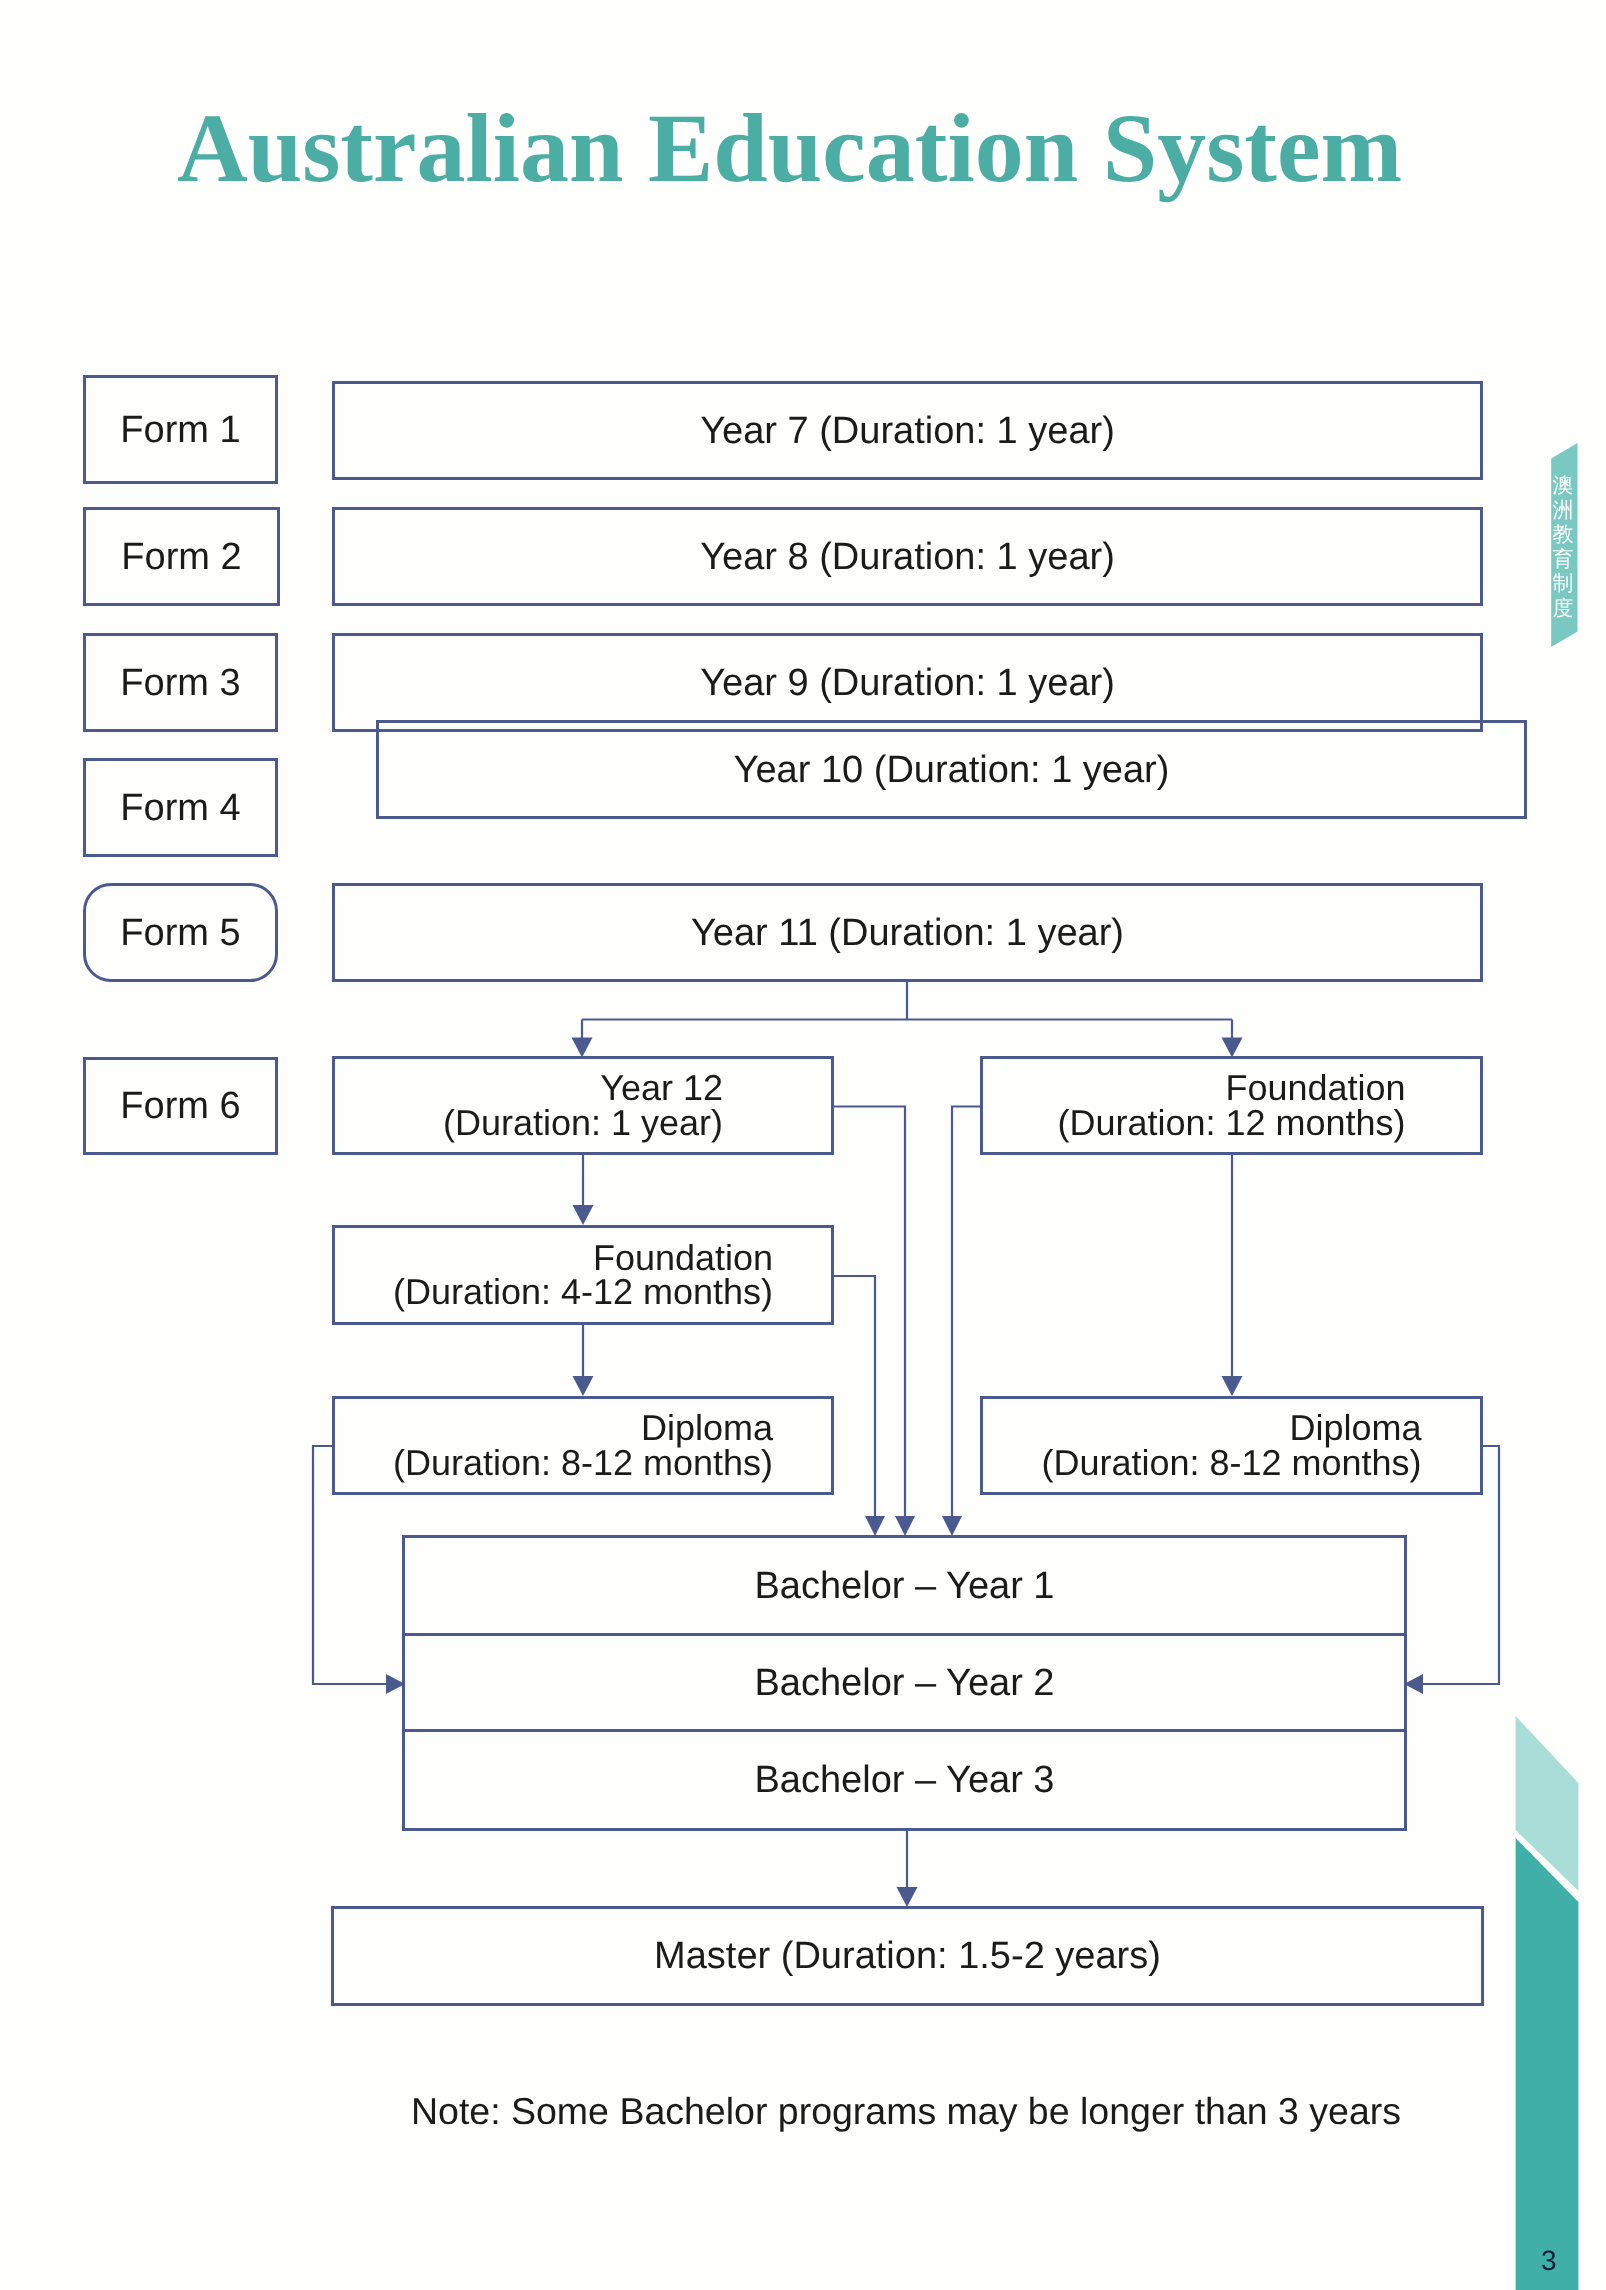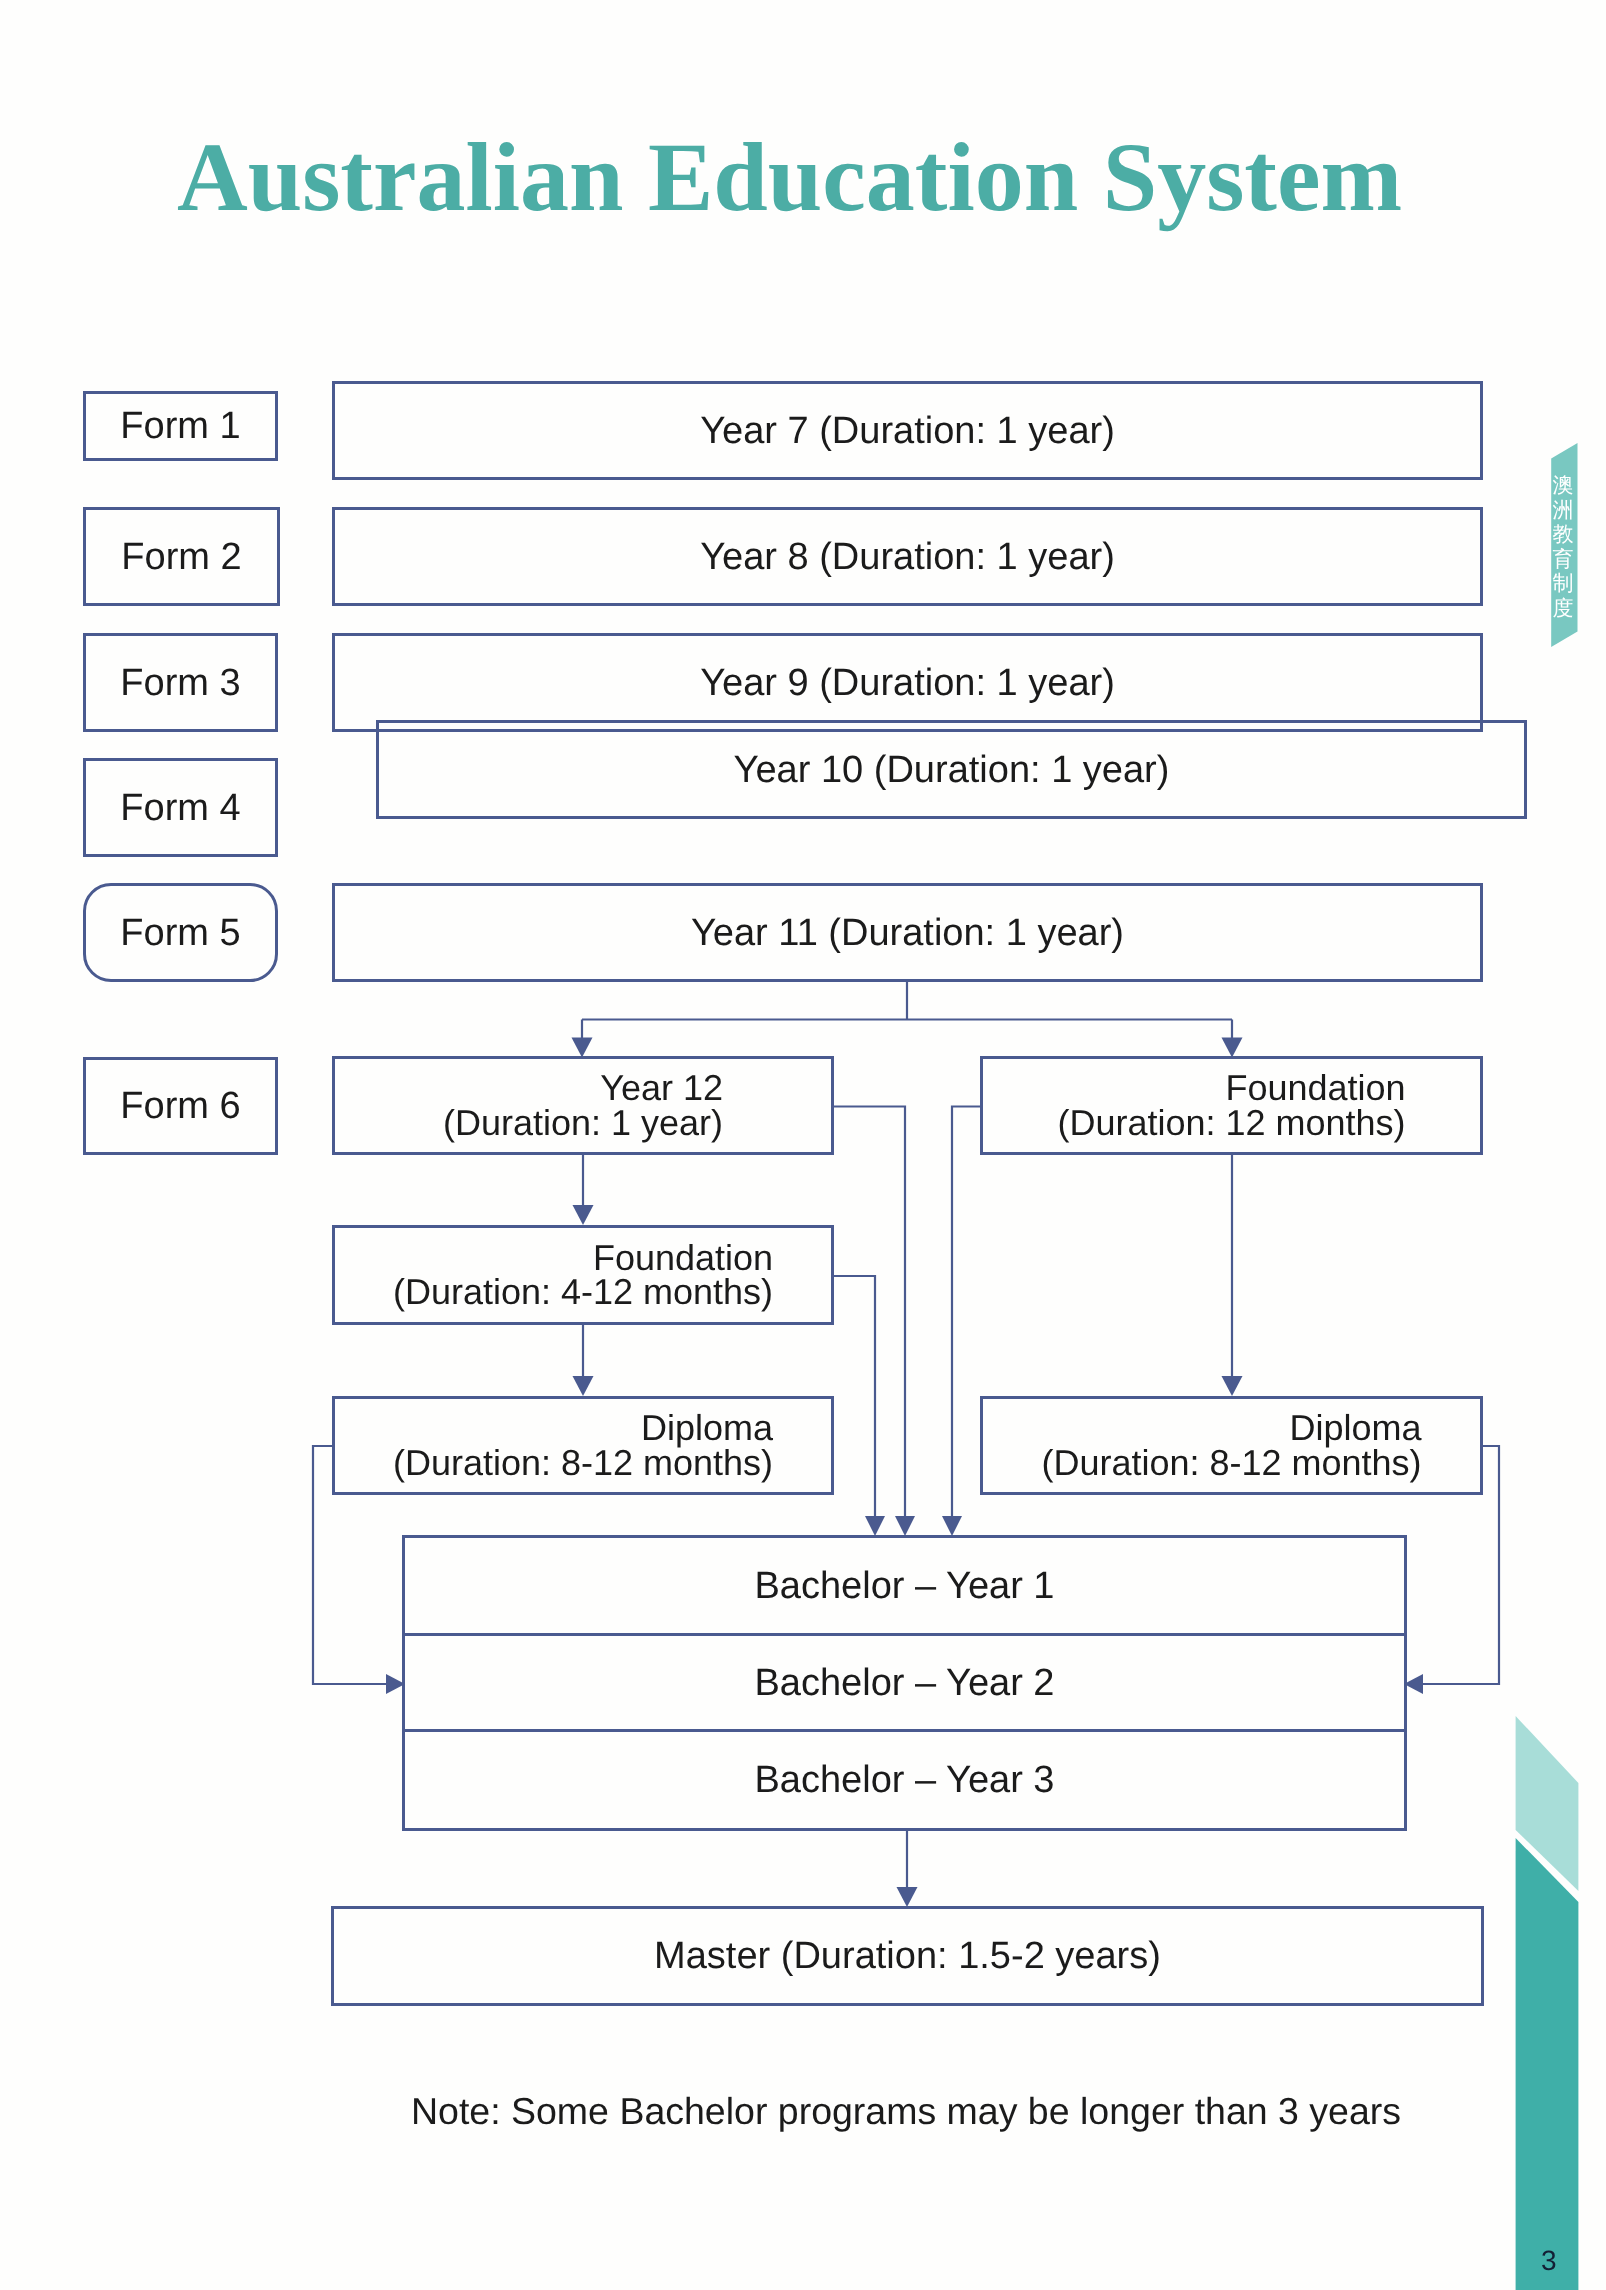--- a/index.html
+++ b/index.html
@@ -7,21 +7,21 @@
   body{
     width:1606px;height:2290px;position:relative;overflow:hidden;
     font-family:"Liberation Sans", sans-serif;
     -webkit-font-smoothing:antialiased;text-rendering:geometricPrecision;
   }
   #page{position:absolute;-webkit-font-smoothing:antialiased;transform:translateZ(0);will-change:transform;left:0;top:0;width:1606px;height:2290px;background:#fefefd;}
 
   .title{
     position:absolute;left:0;top:100px;width:1579px;text-align:center;
     font-family:"Liberation Serif", serif; font-weight:bold;
-    font-size:98px; color:#4cada5; line-height:1; white-space:nowrap;margin-top:29px;
+    font-size:98px; color:#4cada5; line-height:1; white-space:nowrap;
   }
 
   .box{
     position:absolute;box-sizing:border-box;
     border:3px solid #4a5a8f;
     display:flex;align-items:center;justify-content:center;
     text-align:center;color:#1b1b1b;
     font-size:38px;line-height:38px;
     white-space:pre-line;
   }
@@ -43,21 +43,21 @@
   }
   .sidetab-text span{display:block;height:24.6px;line-height:24.6px;}
 </style>
 </head>
 <body>
 
 <div id="page">
 
   <div class="title">Australian Education System</div>
 
-  <div class="box" style="left:83px;top:391px;width:195px;height:70px;"><span>Form 1</span></div>
+  <div class="box" style="left:83px;top:375px;width:195px;height:109px;"><span>Form 1</span></div>
   <div class="box" style="left:83px;top:507px;width:197px;height:99px;"><span>Form 2</span></div>
   <div class="box" style="left:83px;top:633px;width:195px;height:99px;"><span>Form 3</span></div>
   <div class="box" style="left:83px;top:758px;width:195px;height:99px;"><span>Form 4</span></div>
   <div class="box" style="left:83px;top:883px;width:195px;height:99px;border-radius:28px;"><span>Form 5</span></div>
   <div class="box" style="left:83px;top:1057px;width:195px;height:98px;"><span>Form 6</span></div>
 
   <div class="box" style="left:332px;top:381px;width:1151px;height:99px;"><span>Year 7 (Duration: 1 year)</span></div>
   <div class="box" style="left:332px;top:507px;width:1151px;height:99px;"><span>Year 8 (Duration: 1 year)</span></div>
   <div class="box" style="left:332px;top:633px;width:1151px;height:99px;"><span>Year 9 (Duration: 1 year)</span></div>
   <div class="box" style="left:332px;top:720px;width:1151px;height:99px;margin-left:44px;"><span>Year 10 (Duration: 1 year)</span></div>

